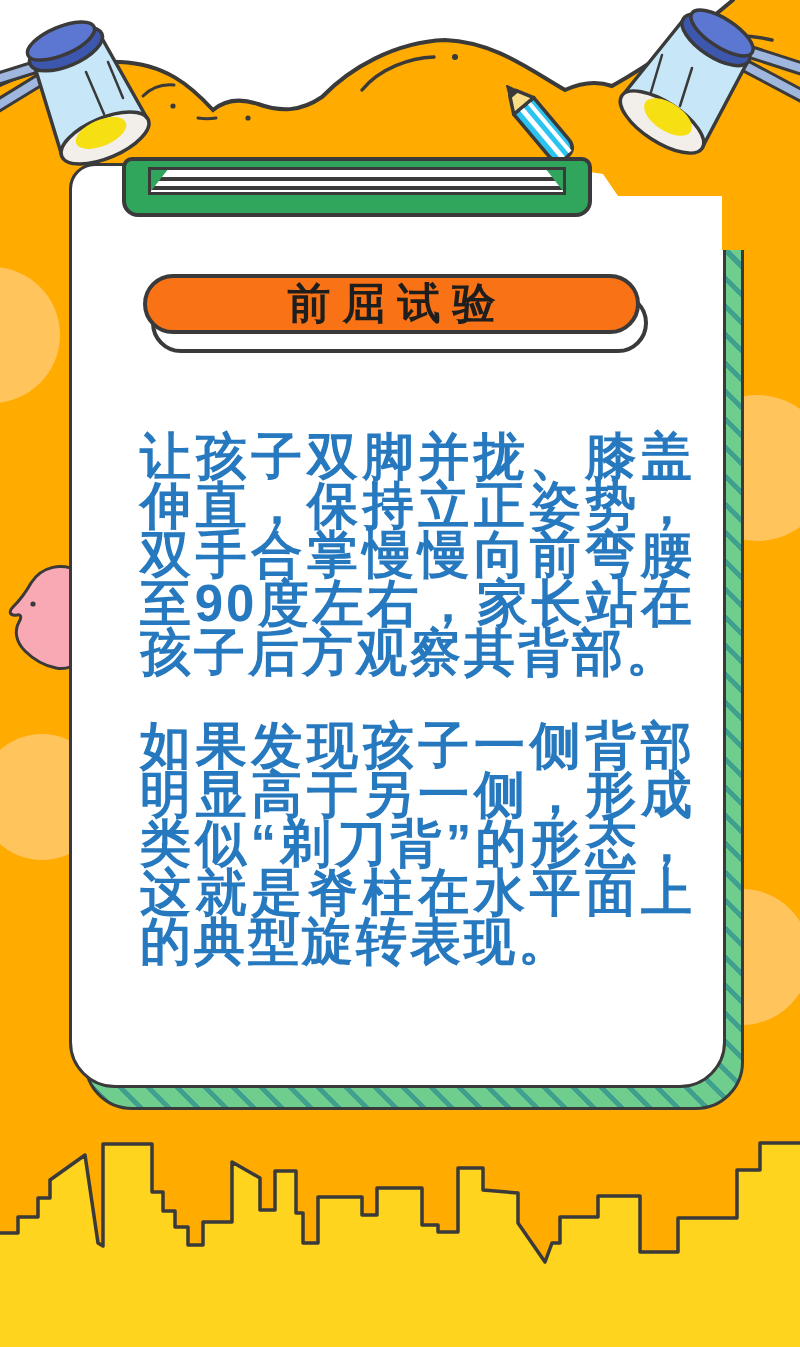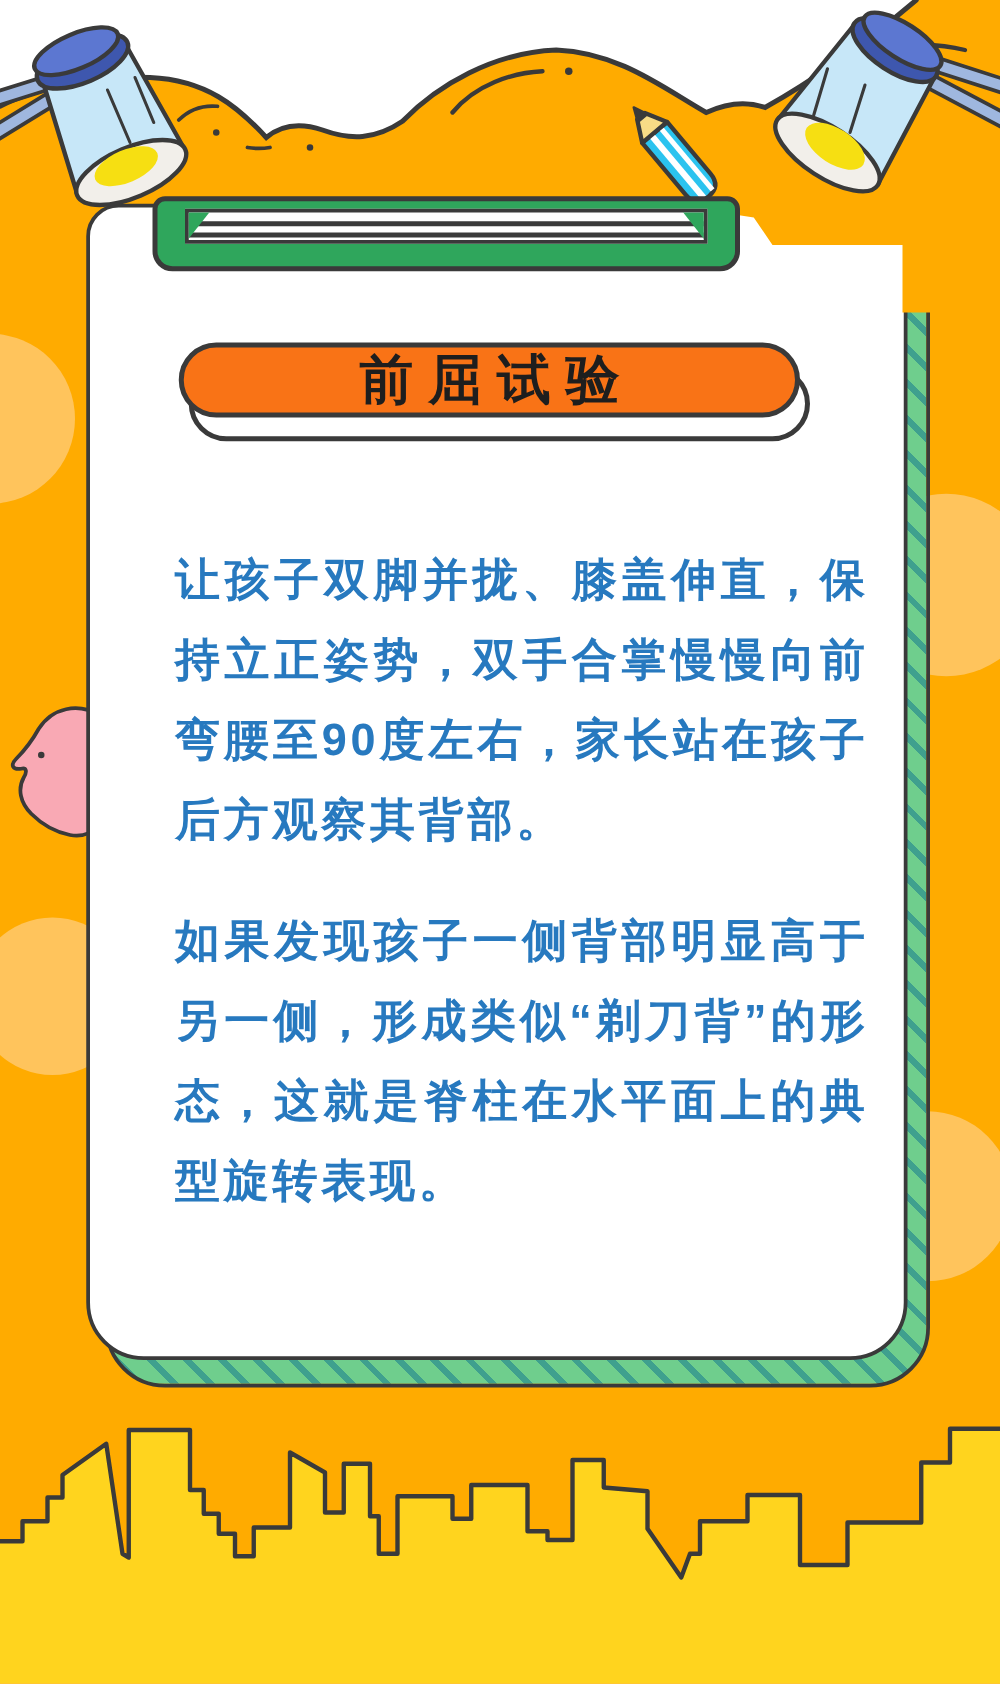--- a/index.html
+++ b/index.html
@@ -52,21 +52,21 @@
   #title-pill-shadow {
     position:absolute; left:151px; top:293px; width:497px; height:60px;
     background:#FFFFFF; border:4px solid #3A3A3A; border-radius:32px; z-index:5;
   }
   #title-text {
     font-size:43px; font-weight:700; color:#1E1E1E; letter-spacing:12px;
     padding-left:12px; white-space:nowrap;
   }
   .para {
     position:absolute; left:140px; width:555px; z-index:6;
-    font-size:36px; line-height:64px; font-weight:700;
+    font-size:51px; line-height:49px; font-weight:700;
     color:#2779BF; letter-spacing:3px; text-align:justify;
   }
   #para1 { top:432px; }
   #para2 { top:721px; }
 
   #skyline { position:absolute; left:0; top:1127px; z-index:2; }
 </style>
 </head>
 <body>
 

